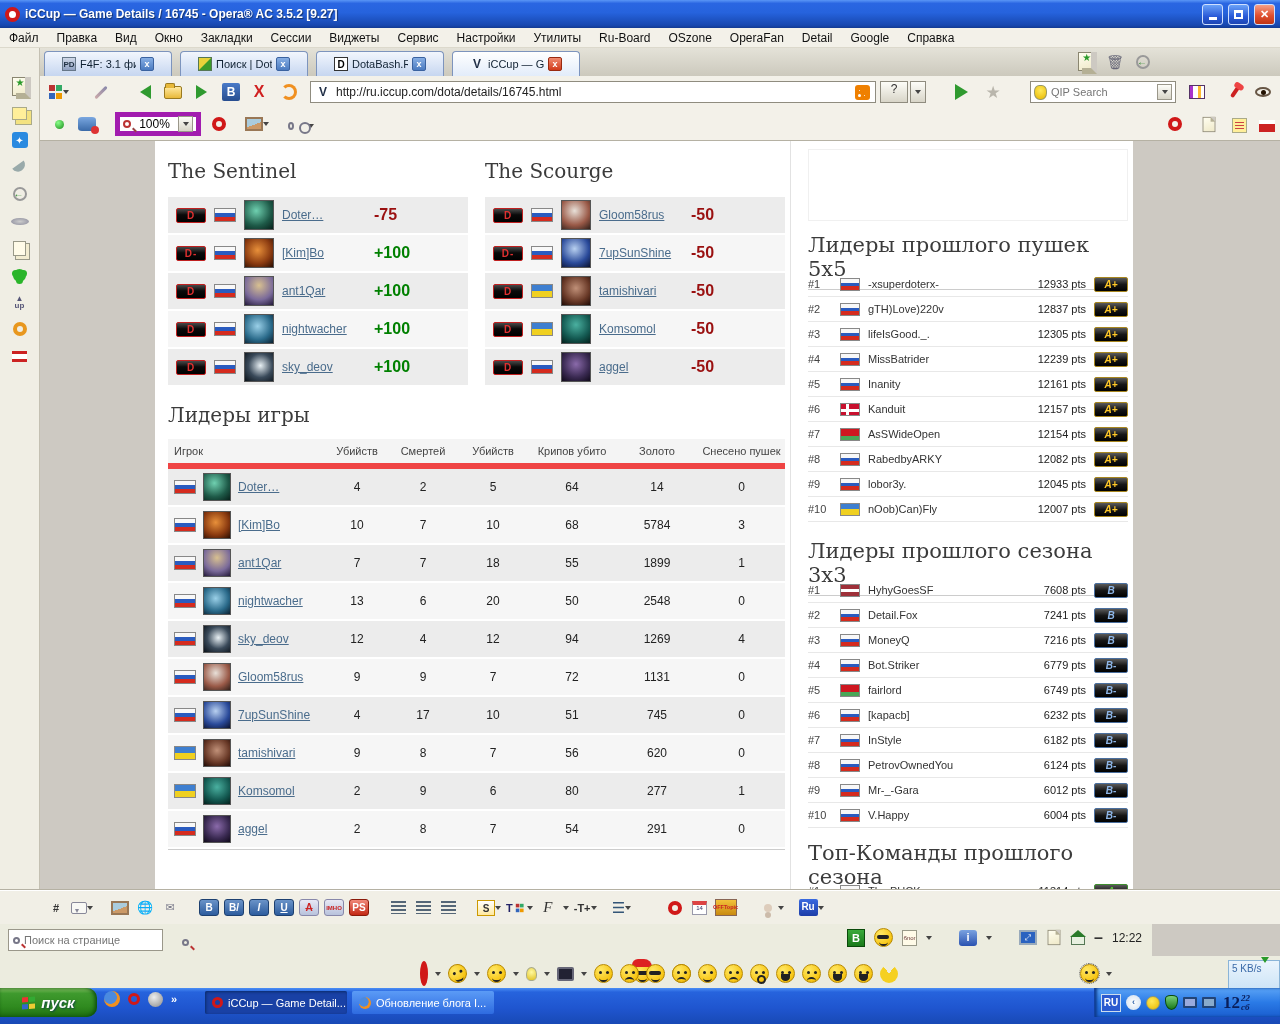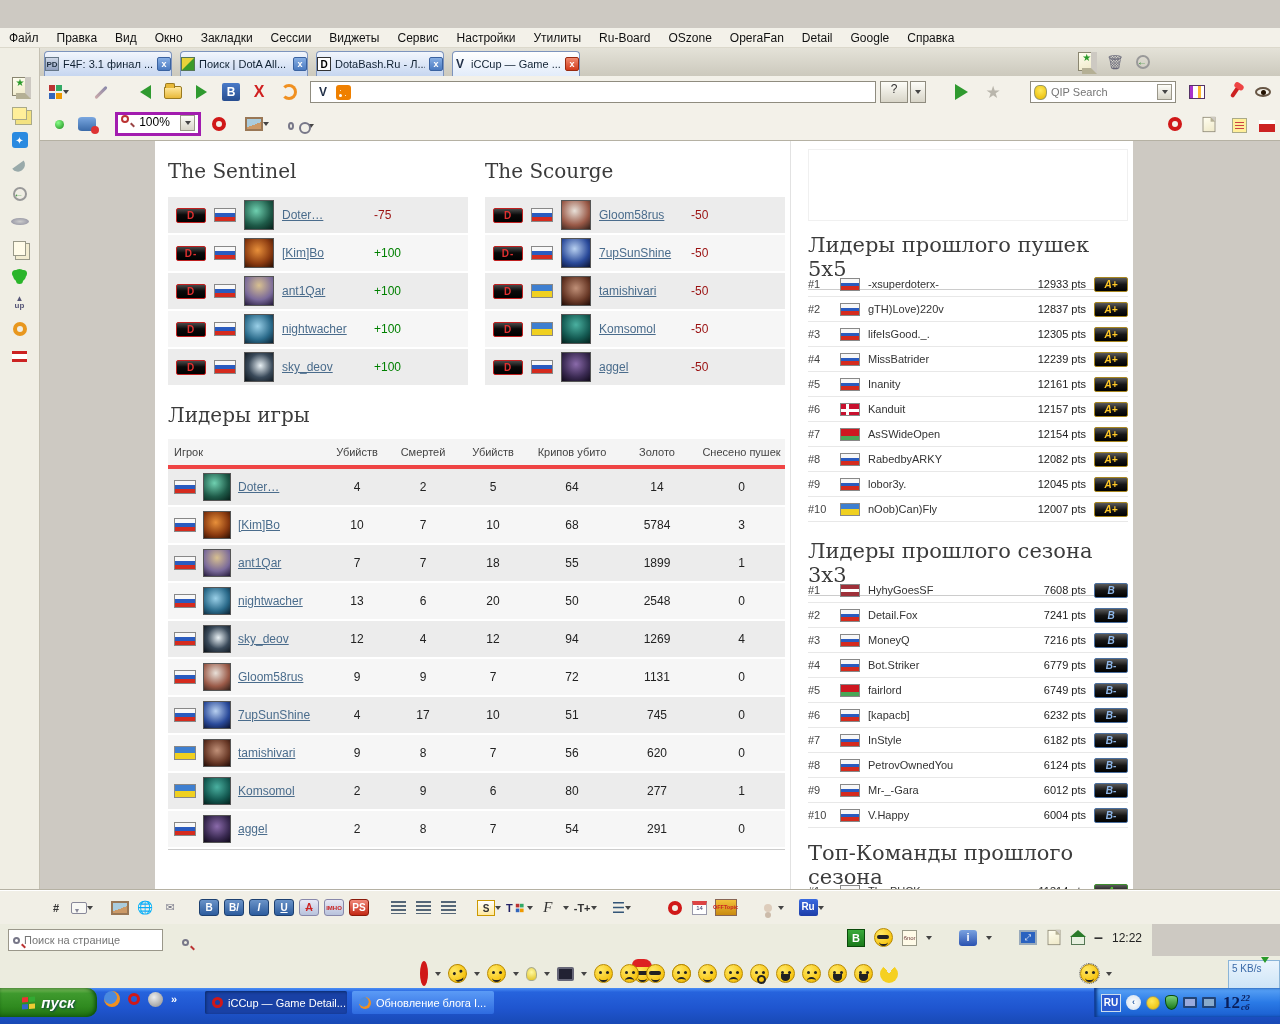--- a/index.html
+++ b/index.html
@@ -20,21 +20,21 @@
   
   .menubar{left:0;top:28px;width:1280px;height:20px;background:#f3f1e9;border-bottom:1px solid #dcd9cc;display:flex;align-items:center;font-size:12px;color:#111}
   .menu-item{padding:2px 9px;cursor:default}
 
   
   .tabbar{left:0;top:48px;width:1280px;height:28px;background:linear-gradient(180deg,#e4e2d8,#ccc9bd)}
   .newpage-btn{position:absolute;left:8px;top:2px;width:26px;height:24px}
   .pageicon{width:16px;height:19px;background:linear-gradient(160deg,#fffef0,#efe9c8);border:1px solid #8a8670;position:relative}
   .pageicon::after{content:"";position:absolute;right:-1px;top:-1px;border-style:solid;border-width:0 6px 6px 0;border-color:transparent #cdc9c2 #b5b095 transparent}
   .tabs{position:absolute;left:44px;top:3px;display:flex;gap:8px}
-  .tab{width:128px;height:25px;border:1px solid #7d94bd;border-bottom:none;border-radius:4px 4px 0 0;background:linear-gradient(180deg,#f2f6fd,#c6d6f0);display:flex;align-items:center;gap:4px;padding:0 0;font-size:11px;color:#123}
+  .tab{width:128px;height:25px;border:1px solid #7d94bd;border-bottom:none;border-radius:4px 4px 0 0;background:linear-gradient(180deg,#f2f6fd,#c6d6f0);display:flex;align-items:center;gap:4px;padding:0 17px;font-size:11px;color:#123}
   .tab.active{background:linear-gradient(180deg,#ffffff,#e2ecfa)}
   .tab .lbl{flex:1;white-space:nowrap;overflow:hidden}
   .tclose{width:14px;height:14px;border-radius:2px;background:linear-gradient(180deg,#86aee4,#4a7ac0);border:1px solid #3a62a0;color:#fff;font-size:9px;line-height:12px;text-align:center;font-weight:bold}
   .tab.active .tclose{background:linear-gradient(180deg,#f08a70,#d13a1a);border-color:#992a10}
   .fav{width:14px;height:14px;display:flex;align-items:center;justify-content:center;font-size:8px;font-weight:bold}
   .fav.pd{background:linear-gradient(180deg,#cfd8e8,#8fa0c0);color:#234;border:1px solid #678}
   .fav.dota{background:linear-gradient(135deg,#e8d23a 0 48%,#3a9a2a 52% 100%);border:1px solid #575}
   .fav.dbash{background:#fff;border:1px solid #333;color:#000;font-size:10px}
   .fav.iccup{color:#223048;font-size:12px}
   .tabbar-right{position:absolute;right:130px;top:4px;display:flex;gap:12px;align-items:center}
@@ -72,21 +72,21 @@
   .pin::before{content:"";position:absolute;top:-4px;left:-3px;width:10px;height:6px;background:#e44;border-radius:3px}
   .eye{width:16px;height:10px;border:2px solid #654;border-radius:50%;position:relative}
   .eye::after{content:"";position:absolute;left:4px;top:1px;width:5px;height:5px;background:#210;border-radius:50%}
   .book{width:16px;height:14px;background:linear-gradient(90deg,#a3c 0 3px,#fff 3px 8px,#fb3 8px 11px,#fff 11px);border:1px solid #536}
 
   
   .viewbar{left:0;top:108px;width:1280px;height:33px;background:#f3f1e9;border-bottom:1px solid #b5b1a3}
   .led{width:9px;height:9px;border-radius:50%;background:radial-gradient(circle at 35% 30%,#8f8,#1a8a1a)}
   .db{width:18px;height:14px;background:linear-gradient(#7aa7e0,#3a6aa8);border-radius:4px/3px;position:relative}
   .db::after{content:"";position:absolute;right:-3px;bottom:-3px;width:8px;height:8px;background:#d33;border-radius:50%}
-  .zoombox{position:absolute;left:115px;top:4px;width:86px;height:24px;background:#fff;border:3px solid #a21caf;display:flex;align-items:flex-start;padding:0 3px;gap:0;font-size:12px}
+  .zoombox{position:absolute;left:115px;top:4px;width:86px;height:24px;background:#fff;border:5px solid #a21caf;display:flex;align-items:center;padding:0 3px;gap:0;font-size:12px}
   .mag{width:8px;height:8px;border:2px solid #b33;border-radius:50%;position:relative}
   .mag::after{content:"";position:absolute;left:7px;top:7px;width:5px;height:2px;background:#944;transform:rotate(45deg)}
   .ored{width:14px;height:14px;border-radius:50%;border:4px solid #d01818}
   .photo{width:18px;height:14px;background:linear-gradient(160deg,#acd 0 55%,#c96 55%);border:2px solid #975}
   .glasses{width:8px;height:8px;border:2px solid #778;border-radius:50%;box-shadow:11px 0 0 -0px #fff0;position:relative}
   .glasses::after{content:"";position:absolute;left:9px;top:-2px;width:8px;height:8px;border:2px solid #778;border-radius:50%}
   .notesic{width:15px;height:15px;background:#ffef9a;border:1px solid #aa8;position:relative}
   .notesic::after{content:"";position:absolute;left:2px;top:3px;width:9px;height:1px;background:#c44;box-shadow:0 3px #c44,0 6px #c44}
   .redpanel{width:16px;height:12px;background:linear-gradient(180deg,#fff 0 4px,#c22 4px)}
 
@@ -132,26 +132,26 @@
   .av2{background:radial-gradient(circle at 45% 40%,#e8903a,#8a3a10 60%,#2a0e02)}
   .av3{background:radial-gradient(circle at 50% 30%,#d8c090,#7a6a9a 60%,#241a3a)}
   .av4{background:radial-gradient(circle at 45% 40%,#9ad0e8,#2a6a8a 60%,#0a2030)}
   .av5{background:radial-gradient(circle at 55% 45%,#e8f0f4,#3a4a5a 55%,#0a1118)}
   .av6{background:radial-gradient(circle at 45% 35%,#e8e0d8,#9a5a48 60%,#30201a)}
   .av7{background:radial-gradient(circle at 45% 35%,#b8d0f0,#2a4a9a 60%,#0a1230)}
   .av8{background:radial-gradient(circle at 50% 40%,#c09078,#6a3a28 60%,#200a05)}
   .av9{background:radial-gradient(circle at 50% 35%,#4ab0a0,#145a52 60%,#03201c)}
   .av10{background:radial-gradient(circle at 50% 40%,#8a6aaa,#3a2a52 60%,#100a1a)}
   .plink{color:#4a6c8c;text-decoration:underline;font-size:12px;cursor:pointer}
-  .score{margin-left:auto;margin-right:52px;font-size:12px;font-weight:normal;width:42px}
+  .score{margin-left:auto;margin-right:52px;font-size:16px;font-weight:bold;width:42px}
   [data-tone="pos"]{color:#008000}
   [data-tone="neg"]{color:#9a1010}
 
   .dtable{position:absolute;left:13px;width:617px}
-  .dhead{height:30px;display:flex;align-items:center;border-bottom:4px solid #ef4444;background:#f4f4f4;font-size:11px;color:#444}
+  .dhead{height:30px;display:flex;align-items:center;border-bottom:6px solid #ef4444;background:#f4f4f4;font-size:11px;color:#444}
   .drow{height:36px;display:flex;align-items:center;margin-bottom:2px;font-size:12px;color:#222}
   .drow.odd{background:#ececec}.drow.even{background:#f6f6f6}
   .c-name{width:158px;display:flex;align-items:center;gap:7px;padding-left:6px}
   .cn{text-align:center}
   .c1{width:62px}.c2{width:70px}.c3{width:70px}.c4{width:88px}.c5{width:82px}.c6{width:87px}
   .dtable-bottom{border-top:1px solid #ccc;height:1px}
 
   
   .sidebar{position:absolute;left:653px;top:0;width:320px}
   .adbox{position:absolute;left:0;top:8px;width:320px;height:72px;background:#fff;border:1px solid #f0f0f0}
@@ -235,20 +235,31 @@
   .mon2{width:14px;height:11px;background:#9ad;border:2px solid #247;border-radius:1px}
   .trayclock{display:flex;align-items:center;color:#0a1e5a;font-weight:bold;margin-left:2px}
   .tc-big{font-size:17px;font-family:"Liberation Serif",serif}
   .tc-col{display:flex;flex-direction:column;font-size:9px;line-height:9px;margin-left:1px;font-family:"Liberation Serif",serif;font-style:italic}
 </style>
 </head>
 <body>
 
 <div id="screen">
 
+  <div class="abs titlebar">
+    <span class="opera-o"></span>
+    <span class="title-text">iCCup — Game Details / 16745 - Opera® AC 3.5.2 [9.27]</span>
+    <span class="wb min">
+        <span></span>
+      </span>
+    <span class="wb max">
+        <span></span>
+      </span>
+    <span class="wb close">✕</span>
+  </div>
 
   <div class="abs menubar">
     <span class="menu-item">Файл</span>
     <span class="menu-item">Правка</span>
     <span class="menu-item">Вид</span>
     <span class="menu-item">Окно</span>
     <span class="menu-item">Закладки</span>
     <span class="menu-item">Сессии</span>
     <span class="menu-item">Виджеты</span>
     <span class="menu-item">Сервис</span>
@@ -321,20 +332,21 @@
         <span class="sqB">B</span>
       </div>
     <div class="ib abs" style="left:246px;top:3px">
         <span class="redX">X</span>
       </div>
     <div class="ib abs" style="left:276px;top:3px">
         <span class="sync"></span>
       </div>
     <div class="url-field">
       <span class="fav iccup">V</span>
+      <span class="url-text">http://ru.iccup.com/dota/details/16745.html</span>
       <span class="rss"></span>
     </div>
     <div class="qbtn" style="left:880px;width:28px">?</div>
     <div class="qbtn" style="left:910px;width:16px"><span class="dd" style="display:inline-block;margin-top:8px"></span></div>
     <div class="ib abs" style="left:948px;top:3px">
         <span class="play"></span>
       </div>
     <div class="ib abs" style="left:980px;top:3px">
         <span class="star">★</span>
       </div>

